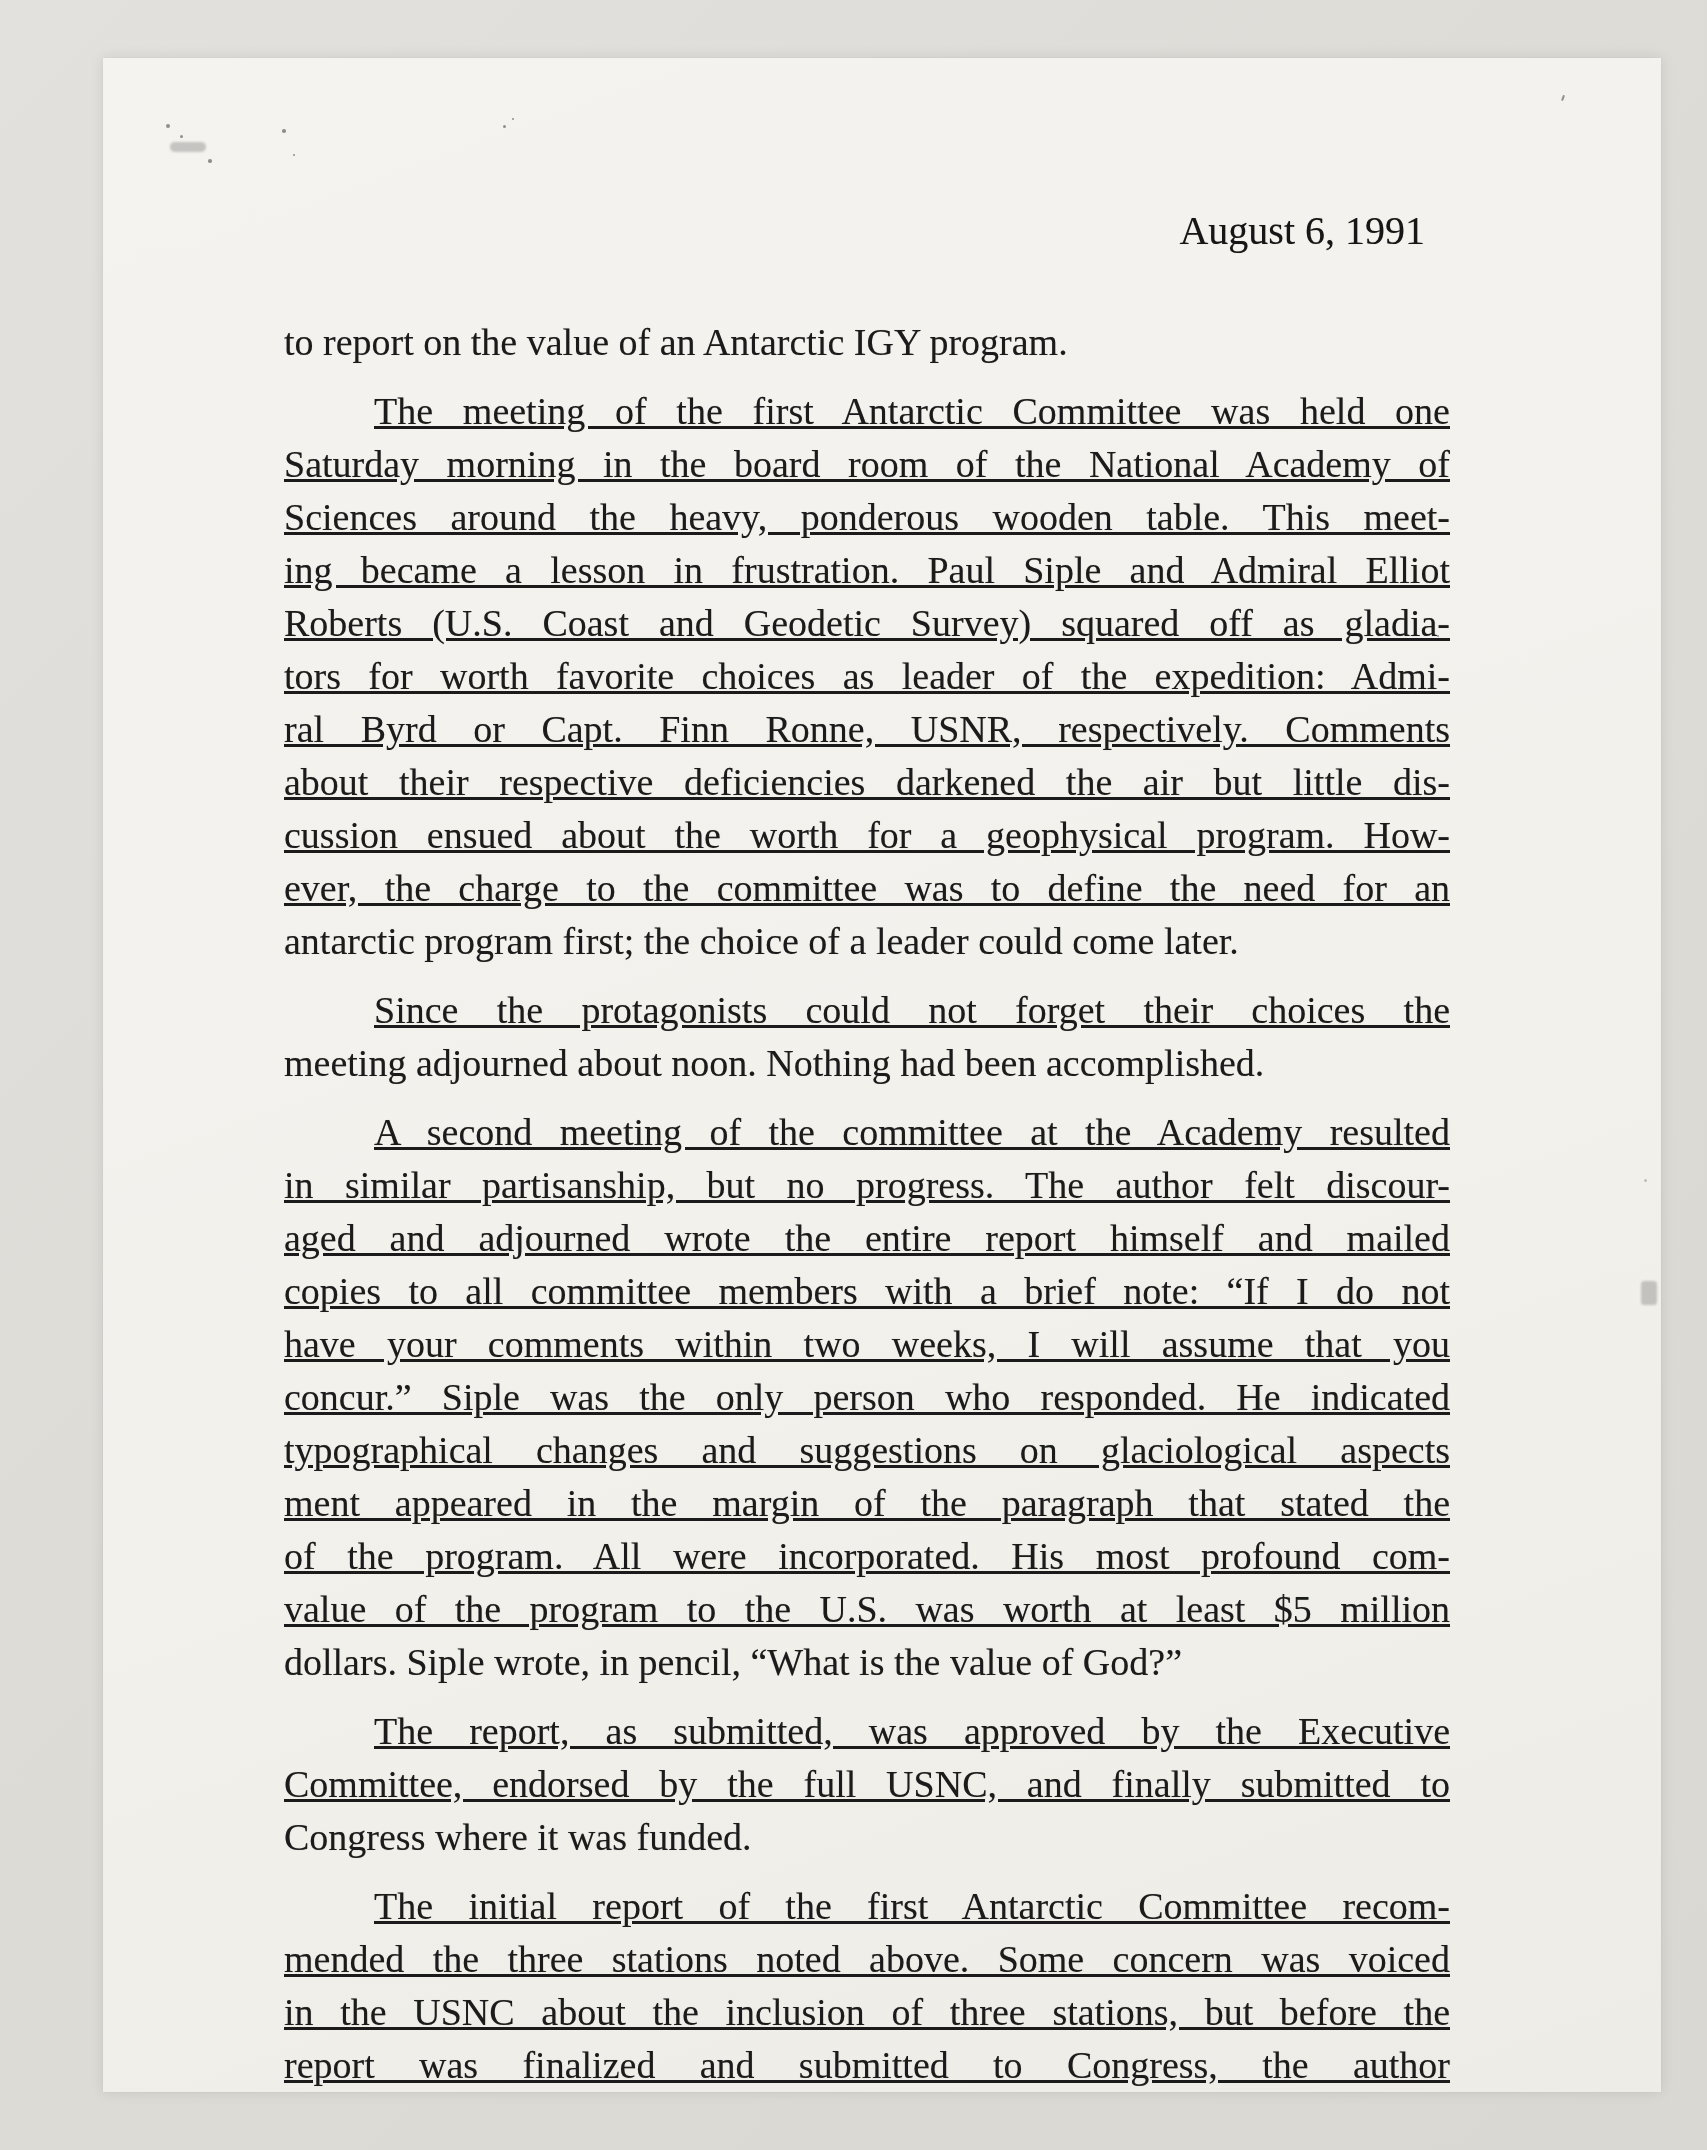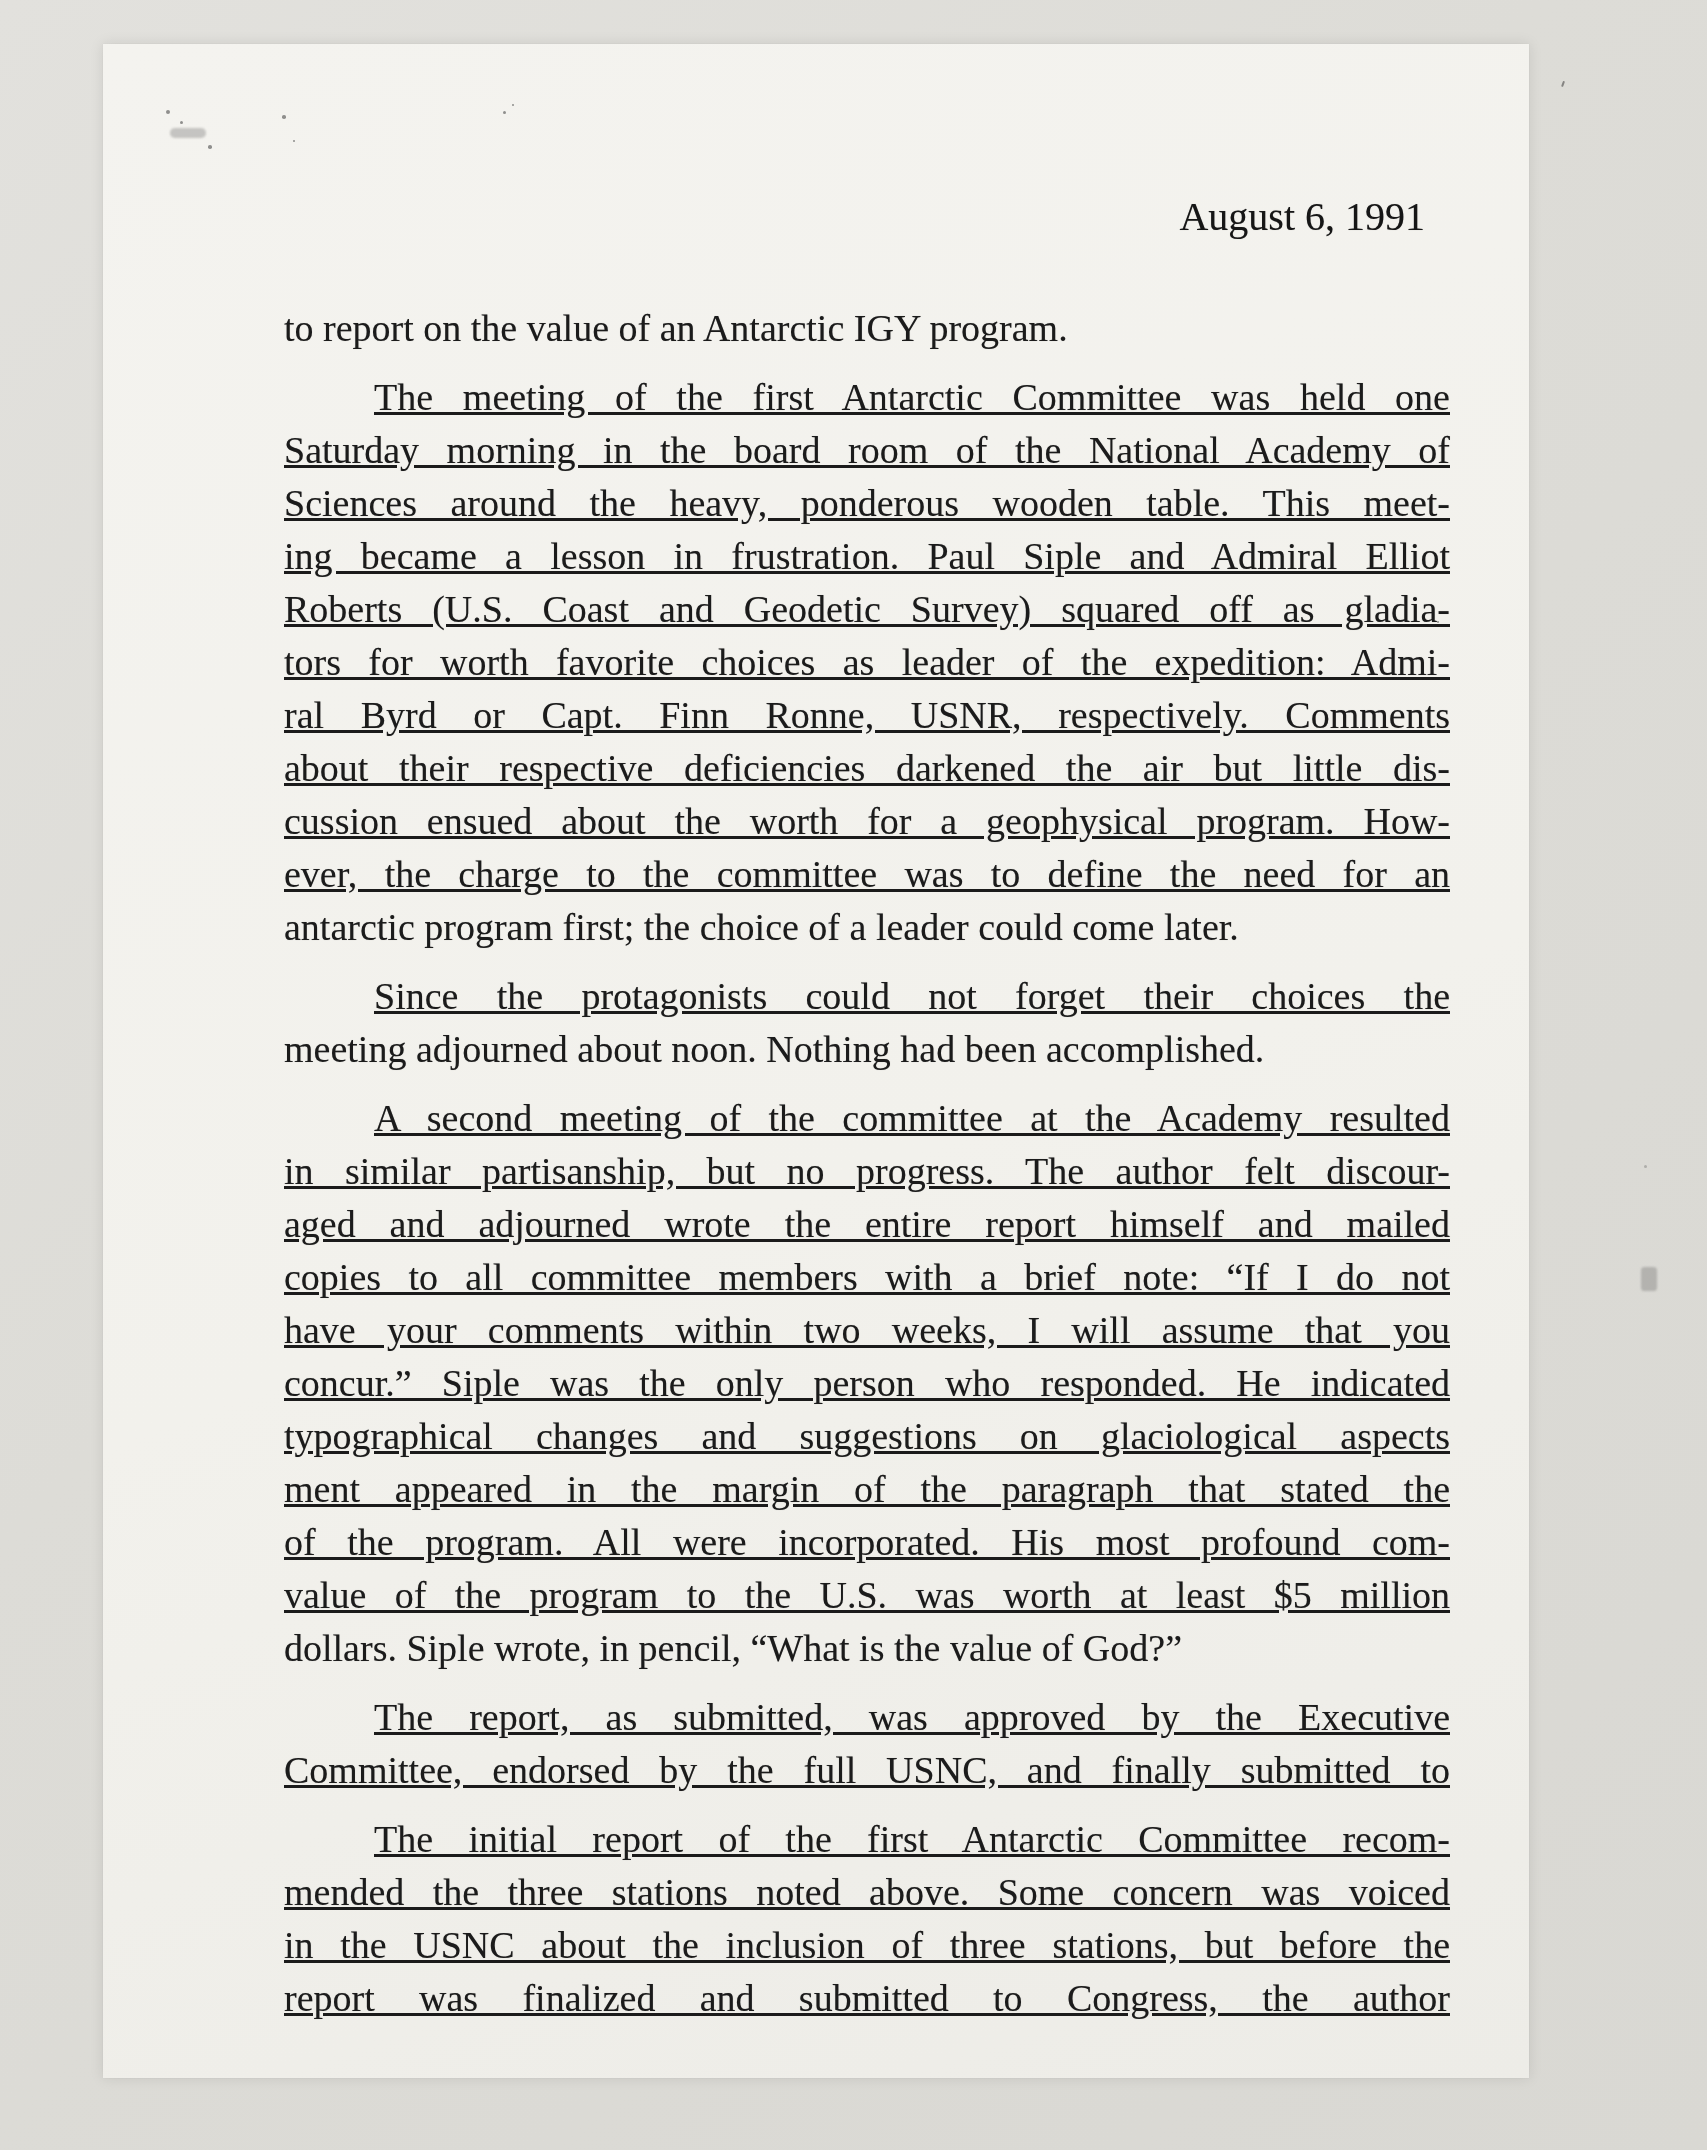--- a/index.html
+++ b/index.html
@@ -12,22 +12,22 @@
     overflow: hidden;
   }
   .scan-bg {
     position: absolute;
     inset: 0;
     background: linear-gradient(135deg, #e2e1dd 0%, #dddcd7 40%, #d9d8d3 100%);
   }
   .page {
     position: absolute;
     left: 103px;
-    top: 44px;
-    width: 1426px;
+    top: 58px;
+    width: 1558px;
     height: 2034px;
     background: linear-gradient(160deg, #f4f3ef 0%, #f2f1ec 55%, #edece7 100%);
     box-shadow: 0 0 13.2px rgba(0,0,0,0.10), 0 0 1.2px rgba(0,0,0,0.06);
   }
   .date-line {
     position: absolute;
     top: 149px;
     left: 165px;
     width: 1198px;
     padding-right: 41px;
@@ -115,20 +115,21 @@
         <div class="line jline">concur.” Siple was the only person who responded. He indicated</div>
         <div class="line jline">typographical changes and suggestions on glaciological aspects</div>
         <div class="line jline">ment appeared in the margin of the paragraph that stated the</div>
         <div class="line jline">of the program. All were incorporated. His most profound com-</div>
         <div class="line jline">value of the program to the U.S. was worth at least $5 million</div>
         <div class="line">dollars. Siple wrote, in pencil, “What is the value of God?”</div>
       </div>
       <div class="paragraph indent">
         <div class="line jline">The report, as submitted, was approved by the Executive</div>
         <div class="line jline">Committee, endorsed by the full USNC, and finally submitted to</div>
+        <div class="line">Congress where it was funded.</div>
       </div>
       <div class="paragraph indent">
         <div class="line jline">The initial report of the first Antarctic Committee recom-</div>
         <div class="line jline">mended the three stations noted above. Some concern was voiced</div>
         <div class="line jline">in the USNC about the inclusion of three stations, but before the</div>
         <div class="line jline">report was finalized and submitted to Congress, the author</div>
       </div>
     </div>
 
 </div>

